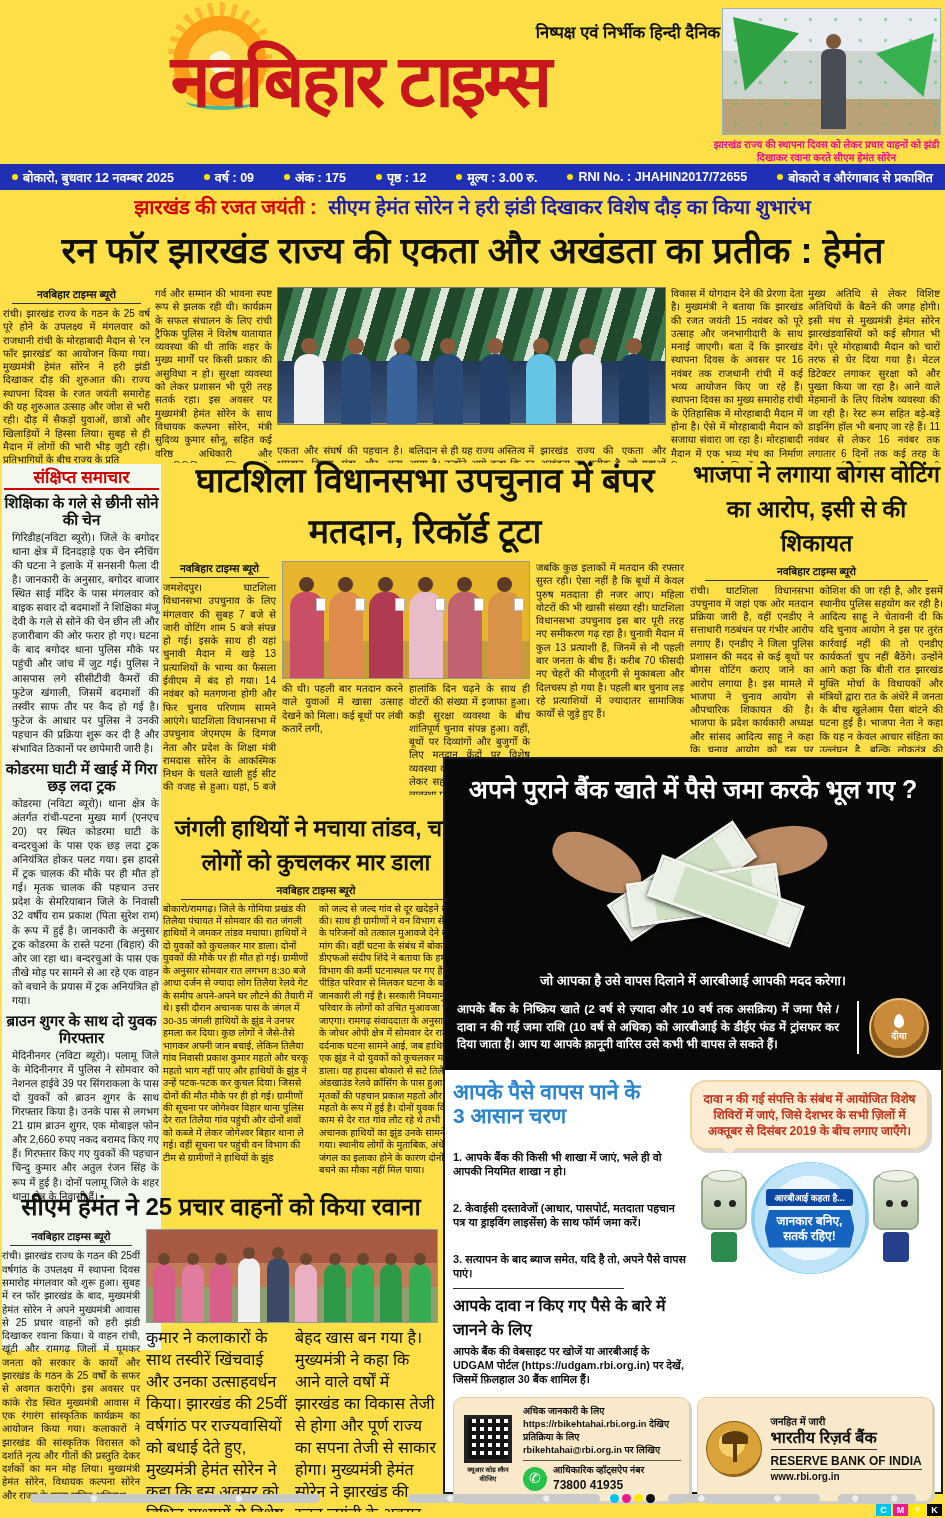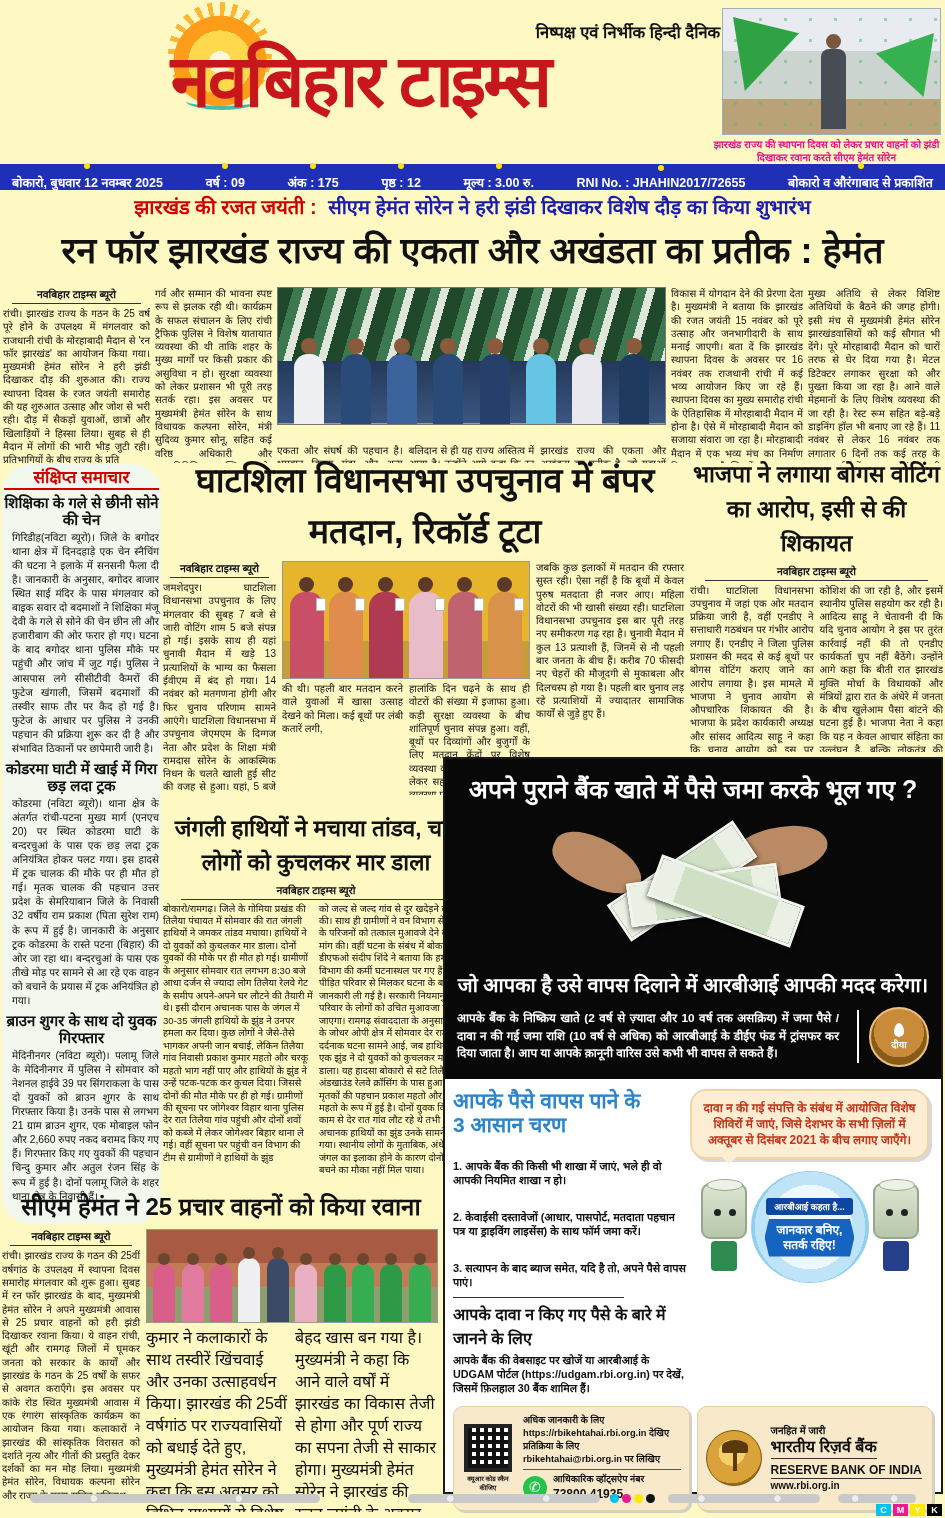--- a/index.html
+++ b/index.html
@@ -1,18 +1,18 @@
 <!DOCTYPE html>
 <html><head>
 <meta charset="utf-8">
 <style>
   * { margin:0; padding:0; box-sizing:border-box; }
   html,body { background:#e9e9e9; }
   body { font-family:"Liberation Sans","DejaVu Sans",sans-serif; }
-  #page { position:relative; width:945px; height:1518px; background:#fef9c3; margin:0 auto; overflow:hidden; color:#111;text-decoration:underline; }
+  #page { position:relative; width:945px; height:1518px; background:#fde047; margin:0 auto; overflow:hidden; color:#111;text-decoration:underline; }
 
   
   .tagline { position:absolute; left:492px; top:20px; width:272px; text-align:center; font-size:16.5px; font-weight:800; }
   .sun { position:absolute; left:168px; top:2px; width:104px; height:104px; border-radius:50%;
     background:
       radial-gradient(circle at 50% 58%, #fff7d8 0 14%, #ffd84d 14% 40%, #ff9c1a 40% 58%, rgba(255,156,26,0) 59%),
       repeating-conic-gradient(#ffb733 0 6deg, rgba(255,255,255,0) 6deg 15deg); }
   .wave { position:absolute; left:186px; top:92px; width:72px; height:18px; border-radius:50%;
     border-bottom:4px solid #25b2a4; opacity:.85; }
   .logo { position:absolute; left:4px; top:24px; width:712px; height:138px; overflow:hidden;
@@ -23,21 +23,21 @@
   .mast-photo .flag1 { position:absolute; left:10px; top:8px; width:66px; height:74px; background:#2fa344; clip-path:polygon(0 0,100% 22%,18% 100%); }
   .mast-photo .flag2 { position:absolute; right:6px; top:24px; width:58px; height:64px; background:#37b050; clip-path:polygon(100% 0,0 32%,82% 100%); }
   .mast-photo .figure { position:absolute; left:98px; top:40px; width:25px; height:80px; background:#474c55; border-radius:8px 8px 0 0; }
   .mast-photo .figure::before { content:""; position:absolute; left:5px; top:-15px; width:15px; height:15px; border-radius:50%; background:#7c573b; }
   .mast-caption { position:absolute; left:710px; top:138px; width:233px; text-align:center;
     color:#e8148c; font-weight:800; font-size:10px; line-height:1.3; }
 
   
   .datebar { position:absolute; left:0; top:164px; width:945px; height:26px; background:#2030b6;
     display:flex; align-items:center; justify-content:space-between; padding:0 12px; }
-  .dli { display:flex; align-items:center; gap:5px; color:#fff; font-size:12.5px; font-weight:700; white-space:nowrap;flex-direction:column; }
+  .dli { display:flex; align-items:center; gap:5px; color:#fff; font-size:12.5px; font-weight:700; white-space:nowrap; }
   .dli .dot { width:6px; height:6px; border-radius:50%; background:#ffe400; display:inline-block; }
 
   
   .strap { position:absolute; top:193px; width:100%; text-align:center; font-size:20px; font-weight:800; white-space:nowrap; }
   .strap-red { color:#d20000; } .strap-blue { color:#1b1bb0; margin-left:6px; }
   .lead-head { position:absolute; top:223px; width:100%; text-align:center; font-size:36px; font-weight:800; white-space:nowrap; line-height:1.55; overflow:hidden; }
 
   .lead-cols { position:absolute; top:287px; left:3px; width:939px; height:176px; display:flex; gap:5px; overflow:hidden; }
   .lead-cols p, .bodytxt { font-size:10px; line-height:1.33; text-align:justify; }
   .lc1 { width:147px; } .lc2 { width:117px; } .photo-col { width:389px; } .lc4 { width:132px; } .lc5 { width:132px; }
@@ -47,21 +47,21 @@
     background:
       repeating-linear-gradient(106deg, #20492c 0 15px, #3c7950 15px 25px, #dfe6da 25px 33px) top/100% 54% no-repeat,
       linear-gradient(180deg,#24395a,#3a5680) bottom/100% 46% no-repeat;
     display:flex; align-items:flex-end; justify-content:space-around; padding:0 8px; }
   .person { width:30px; height:70px; border-radius:14px 14px 0 0; position:relative; }
   .person::before { content:""; position:absolute; top:-16px; left:7px; width:16px; height:16px; border-radius:50%; background:#8a5a3c; }
   .cap-row { display:flex; gap:6px; margin-top:19px; }
   .cap-row p { width:126px; }
 
   
-  .sidebar { position:absolute; left:2px; top:464px; width:159px; height:760px; background:#f2f8ee; overflow:hidden; padding:1px 2px;border-radius:29px; }
+  .sidebar { position:absolute; left:2px; top:464px; width:159px; height:886px; background:#f2f8ee; overflow:hidden; padding:1px 2px; }
   .briefs-head { color:#d20000; font-size:17px; font-weight:800; text-align:center; border-bottom:2.5px solid #d20000; margin-bottom:3px; }
   .brief-h { font-size:15px; font-weight:800; text-align:center; line-height:1.12; margin:5px 0 2px; }
   .sidebar p { font-size:10.3px; line-height:1.37; text-align:justify;margin-left:8px; }
 
   
   .ghatshila { position:absolute; left:163px; top:455px; width:524px; height:340px; overflow:hidden; }
   .ghatshila h2 { font-size:34px; font-weight:800; text-align:center; line-height:1.5; margin-bottom:4px; }
   .g-row { display:flex; gap:6px; }
   .g-c1 { width:113px; } .g-mid { width:248px; } .g-c3 { width:148px; }
   .g-photo { position:relative; height:118px; border:1px solid #999; overflow:hidden;
@@ -102,21 +102,21 @@
   .ad-title { color:#fff; font-size:25px; font-weight:800; text-align:center; line-height:1.5; }
   .money-photo { position:relative; width:330px; height:148px; margin:8px auto 6px; overflow:hidden; background:#080808; }
   .hand { position:absolute; width:95px; height:48px; background:#b98a63; border-radius:46% 60% 50% 50%; }
   .hand.hl { left:22px; top:22px; transform:rotate(24deg); }
   .hand.hr { right:30px; top:10px; transform:rotate(-14deg); }
   .note { position:absolute; width:152px; height:44px; border:3px solid #f2f5ee; box-shadow:0 2px 5px rgba(0,0,0,.65);
     background:linear-gradient(90deg,#eaf0e3 0 16%, #cfe0c4 16% 84%, #eaf0e3 84%); }
   .n1 { left:78px; top:42px; transform:rotate(-34deg); }
   .n2 { left:100px; top:56px; transform:rotate(-8deg); }
   .n3 { left:122px; top:62px; transform:rotate(20deg); }
-  .ad-help { color:#fff; font-size:20px; font-weight:800; text-align:center; margin:2px 0 9px; }
+  .ad-help { color:#fff; font-size:13px; font-weight:800; text-align:center; margin:2px 0 9px; }
   .ad-body-row { display:flex; align-items:center; gap:10px; }
   .ad-body { color:#fff; font-size:11.8px; font-weight:700; line-height:1.5; text-align:justify; border-right:2px solid #fff; padding-right:18px; }
   .diya { flex-shrink:0; width:60px; height:60px; border-radius:50%; border:2px solid #e9c27a; color:#fff;
     background:radial-gradient(circle at 50% 42%, #c98a3a 0 58%, #8a5a1a 58% 100%);
     display:flex; flex-direction:column; align-items:center; justify-content:center; gap:1px; }
   .diya .flame { width:10px; height:14px; background:#fff; border-radius:50% 50% 50% 50%/65% 65% 35% 35%; }
   .diya span { font-size:9.5px; font-weight:800; }
 
   .ad-mid { display:flex; padding:10px 8px 4px; }
   .ad-left { width:237px; }
@@ -375,21 +375,21 @@
           <div>3 आसान चरण</div>
         </div>
         <p class="step">1. आपके बैंक की किसी भी शाखा में जाएं, भले ही वो आपकी नियमित शाखा न हो।</p>
         <p class="step">2. केवाईसी दस्तावेजों (आधार, पासपोर्ट, मतदाता पहचान पत्र या ड्राइविंग लाइसेंस) के साथ फॉर्म जमा करें।</p>
         <p class="step">3. सत्यापन के बाद ब्याज समेत, यदि है तो, अपने पैसे वापस पाएं।</p>
         <hr>
         <div class="know-head">आपके दावा न किए गए पैसे के बारे में जानने के लिए</div>
         <p class="know-body">आपके बैंक की वेबसाइट पर खोजें या आरबीआई के UDGAM पोर्टल (https://udgam.rbi.org.in) पर देखें, जिसमें फ़िलहाल 30 बैंक शामिल हैं।</p>
       </div>
       <div class="ad-right">
-        <div class="bubble">दावा न की गई संपत्ति के संबंध में आयोजित विशेष शिविरों में जाएं, जिसे देशभर के सभी ज़िलों में अक्तूबर से दिसंबर 2021 के बीच लगाए जाएँगे।</div>
+        <div class="bubble">दावा न की गई संपत्ति के संबंध में आयोजित विशेष शिविरों में जाएं, जिसे देशभर के सभी ज़िलों में अक्तूबर से दिसंबर 2019 के बीच लगाए जाएँगे।</div>
         <div class="mascot-zone">
           <div class="mascot m1">
             <div class="roll">
                 <div class="eyes"></div>
               </div>
             <div class="legs"></div>
           </div>
           <div class="ribbon-circle">
             <div class="says">आरबीआई कहता है...</div>
             <div class="slogan">

